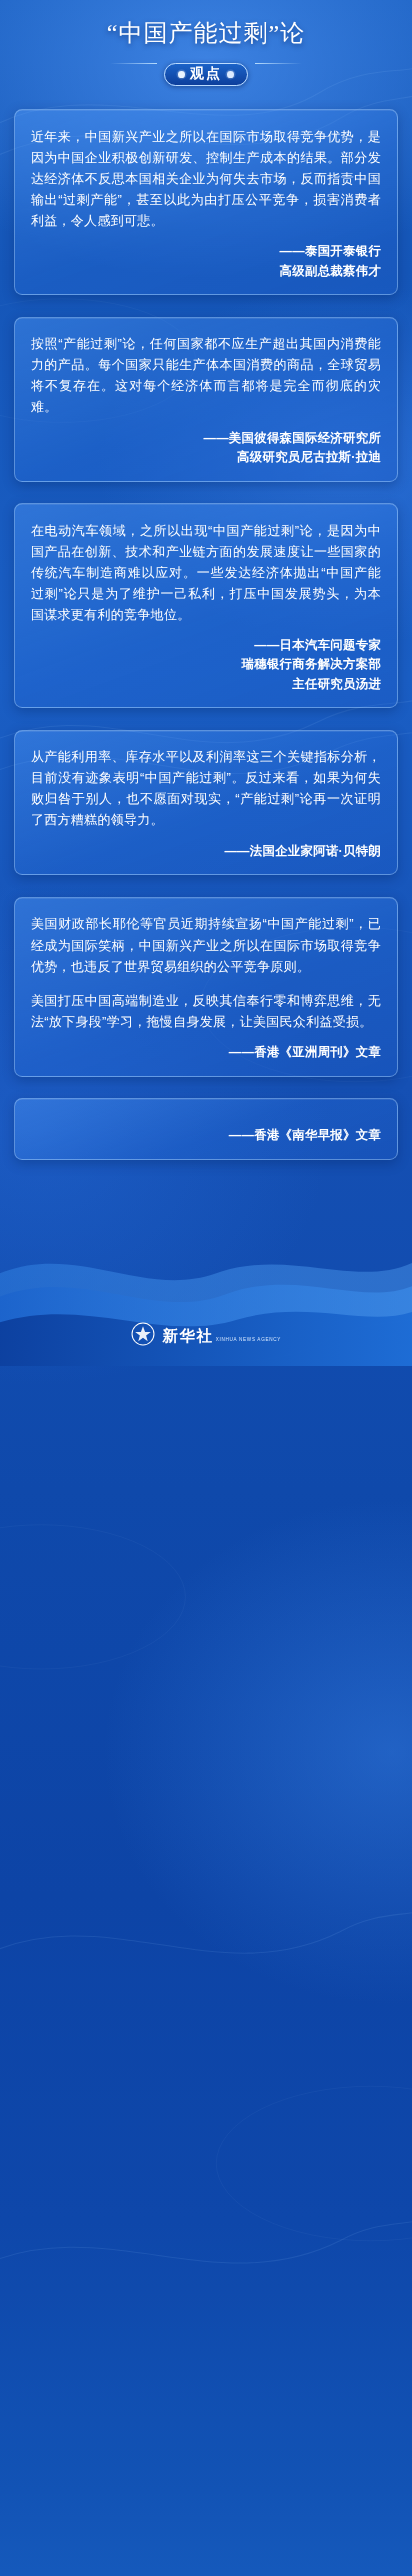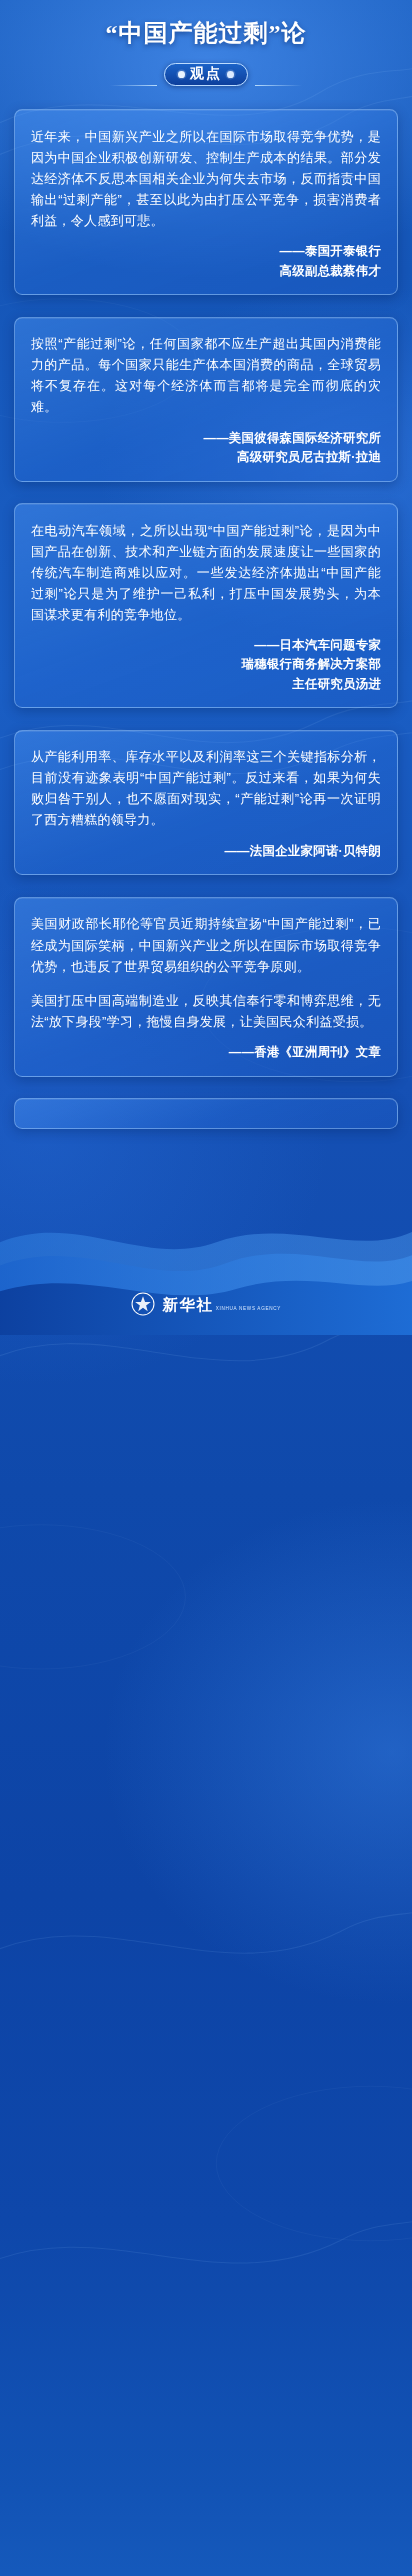--- a/index.html
+++ b/index.html
@@ -32,35 +32,35 @@
     opacity: 0.5;
   }
   .header {
     position: relative;
     padding-top: 17.5px;
     text-align: center;
     z-index: 3;
   }
   .title {
     font-family: "Liberation Serif", serif;
-    font-weight: bold;
+    font-weight: normal;
     color: #ffffff;
     font-size: 24px;
     line-height: 1.32;
     letter-spacing: 1px;
     text-shadow: 0 1.5px 5.2px rgba(0, 30, 90, 0.55);
     margin: 0 20.6px;
     text-align: center;
   }
   .title .l2 { display:block; }
 
   .badge-wrap {
     margin-top: 13.4px;
     display: flex;
-    align-items: flex-end;
+    align-items: flex-start;
     justify-content: center;
     gap: 6.2px;
   }
   .badge-line {
     width: 47px;
     height: 1px;
     background: linear-gradient(90deg, rgba(255,255,255,0) 0%, rgba(190,225,255,0.95) 100%);
   }
   .badge-line.right {
     background: linear-gradient(270deg, rgba(255,255,255,0) 0%, rgba(190,225,255,0.95) 100%);
@@ -258,20 +258,23 @@
 
     <div class="card">
       <p class="body">美国财政部长耶伦等官员近期持续宣扬“中国产能过剩”，已经成为国际笑柄，中国新兴产业之所以在国际市场取得竞争优势，也违反了世界贸易组织的公平竞争原则。</p>
       <p class="body">美国打压中国高端制造业，反映其信奉行零和博弈思维，无法“放下身段”学习，拖慢自身发展，让美国民众利益受损。</p>
       <div class="attrib">
         <span class="ln">——香港《亚洲周刊》文章</span>
       </div>
     </div>
 
     <div class="card">
+      <div class="attrib">
+        <span class="ln">——香港《南华早报》文章</span>
+      </div>
     </div>
 
   </div>
 
   <div class="footer">
     <div class="wave">
       <svg width="412" height="170" viewBox="0 0 800 330" preserveAspectRatio="none" xmlns="http://www.w3.org/2000/svg">
         <defs>
           <linearGradient id="w1" x1="0" y1="0" x2="1" y2="0">
             <stop offset="0%" stop-color="#2f7fe0" stop-opacity="0.55"></stop>

